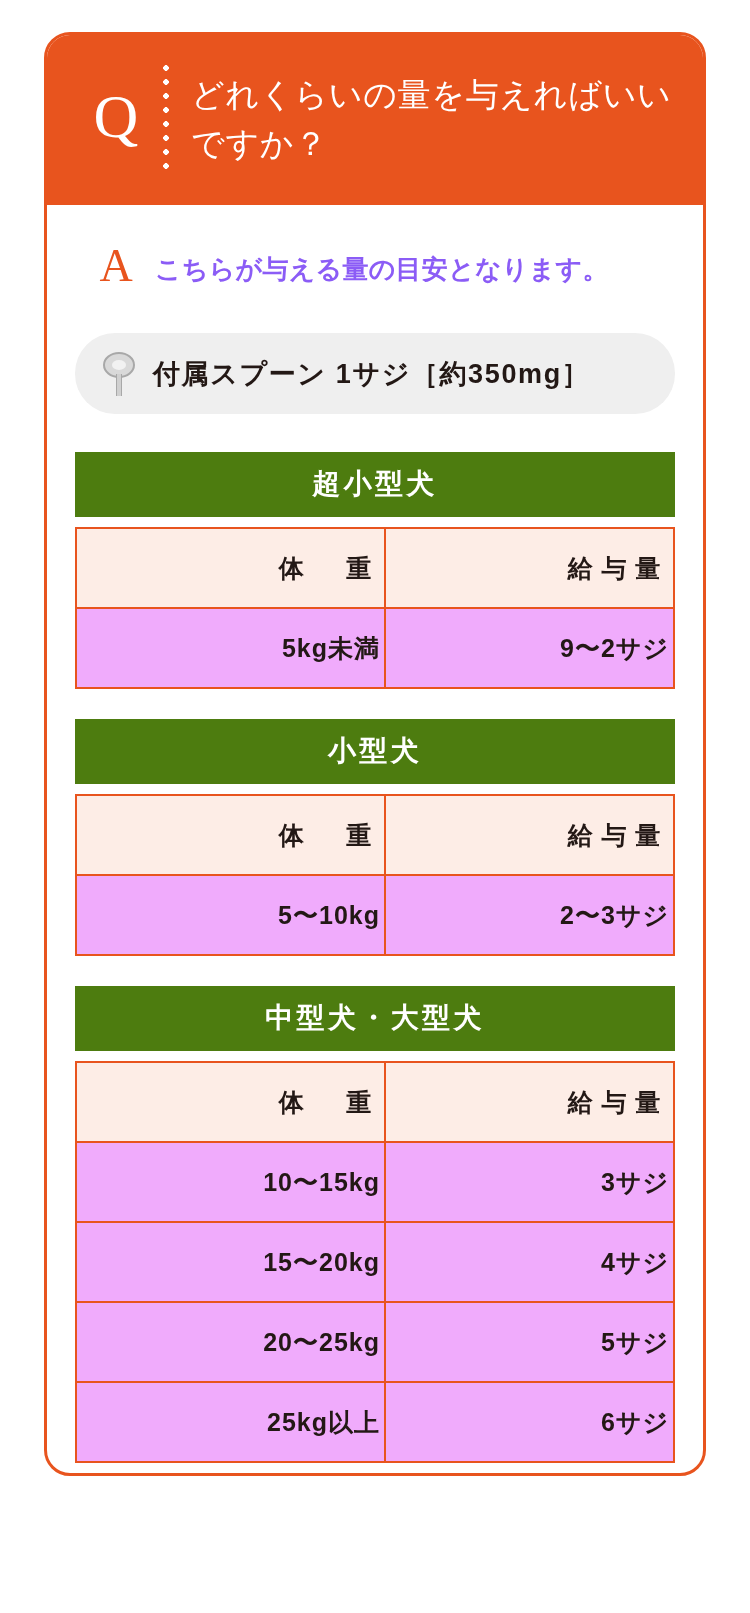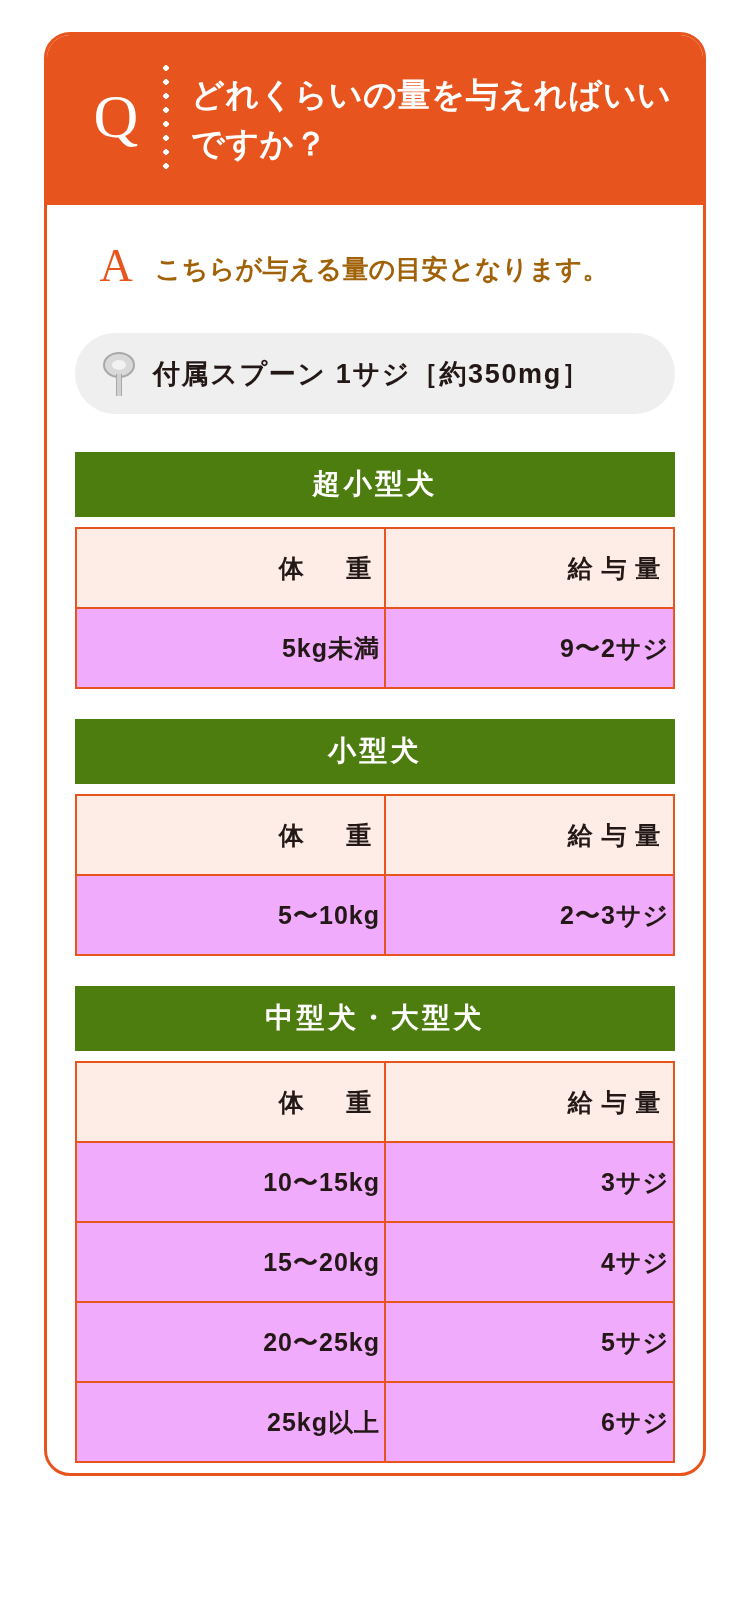--- a/index.html
+++ b/index.html
@@ -61,21 +61,21 @@
     margin: 6px 22px 6px 4px;
     background-image: radial-gradient(circle at 3px 3px, #ffffff 2.6px, rgba(255,255,255,0) 3px);
     background-size: 6px 14px;
     background-repeat: repeat-y;
     background-position: left top;
     width: 6px;
   }
   .q-text {
     color: #ffffff;
     font-size: 33px;
-    font-weight: bold;
+    font-weight: normal;
     line-height: 1.5;
     letter-spacing: 0.02em;
   }
 
   
   .a-row {
     display: flex;
     align-items: center;
     padding: 38px 30px 10px 30px;
   }
@@ -86,21 +86,21 @@
     color: #E8541E;
     font-family: "Liberation Serif", "DejaVu Serif", serif;
     font-size: 46px;
     line-height: 1;
     padding-bottom: 6px;
   }
   .a-text {
     font-size: 26px;
     font-weight: bold;
     letter-spacing: 0.01em;
-    color: #a16207;
+    color: #8b5cf6;
   }
 
   
   .spoon-pill {
     margin: 28px 28px 0 28px;
     background: #EFEFEF;
     border-radius: 40px;
     height: 81px;
     display: flex;
     align-items: center;

